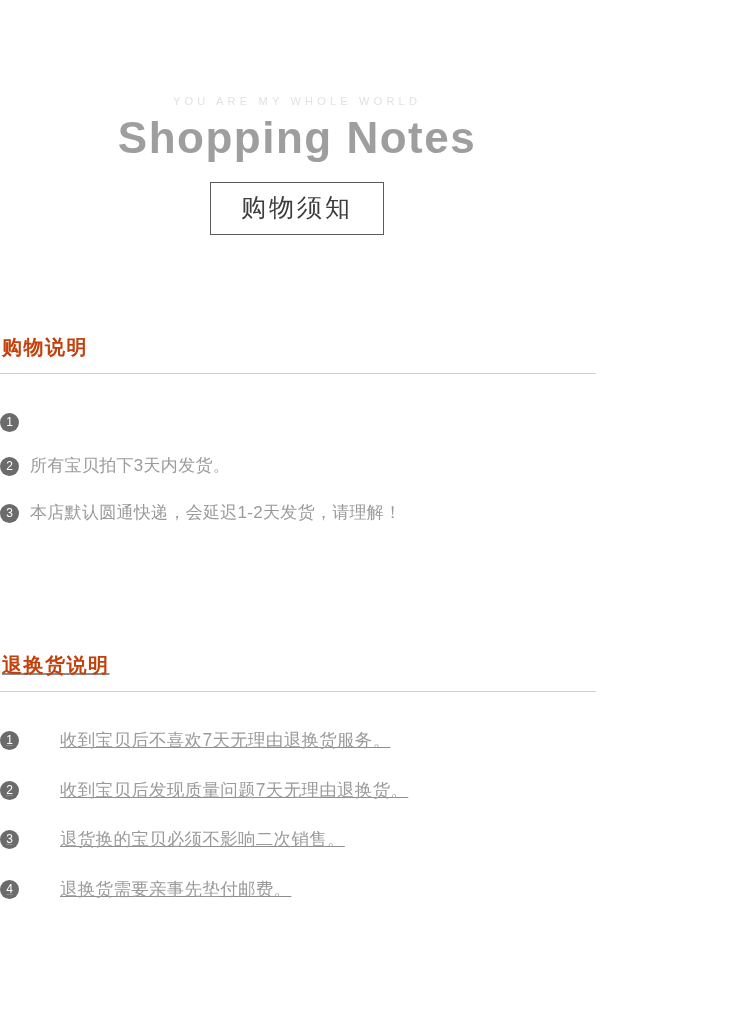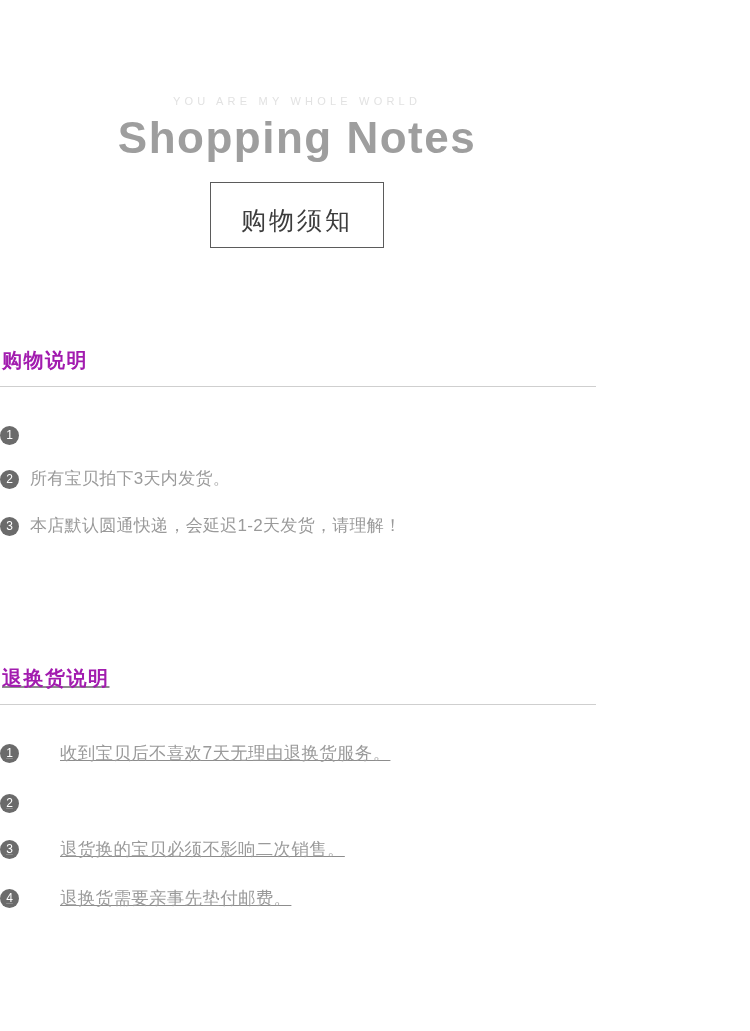--- a/index.html
+++ b/index.html
@@ -45,39 +45,39 @@
     line-height: 1.15;
     margin: 0;
   }
   .title-box-wrap {
     margin-top: 18px;
     display: flex;
     justify-content: center;
   }
   .title-box {
     border: 1px solid #5b5b5b;
-    padding: 24px 30px 13px 30px;
+    padding: 11px 30px 13px 30px;
     font-size: 25px;
     color: #3d3d3d;
     letter-spacing: 3px;
     line-height: 1.1;
     display: inline-block;
   }
 
   
   .section {
     width: 596px;
     margin: 0 auto;
   }
   .section.first { margin-top: 100px; }
   .section.second { margin-top: 128px; text-decoration: underline; }
 
   .section-title {
     font-size: 20px;
-    color: #a21caf;
+    color: #c2410c;
     font-weight: 700;
     letter-spacing: 1.5px;
     margin: 0 0 14px 2px;
     line-height: 1.2;
   }
   .rule {
     height: 1px;
     background: #cfcfcf;
     width: 100%;
     margin-bottom: 36px;
@@ -152,20 +152,21 @@
   <div class="section second">
     <h2 class="section-title">退换货说明</h2>
     <div class="rule"></div>
     <ul class="list">
       <li class="list-item">
         <span class="num">1</span>
         <span class="item-text">收到宝贝后不喜欢7天无理由退换货服务。</span>
       </li>
       <li class="list-item">
         <span class="num">2</span>
+        <span class="item-text">收到宝贝后发现质量问题7天无理由退换货。</span>
       </li>
       <li class="list-item">
         <span class="num">3</span>
         <span class="item-text">退货换的宝贝必须不影响二次销售。</span>
       </li>
       <li class="list-item">
         <span class="num">4</span>
         <span class="item-text">退换货需要亲事先垫付邮费。</span>
       </li>
     </ul>

